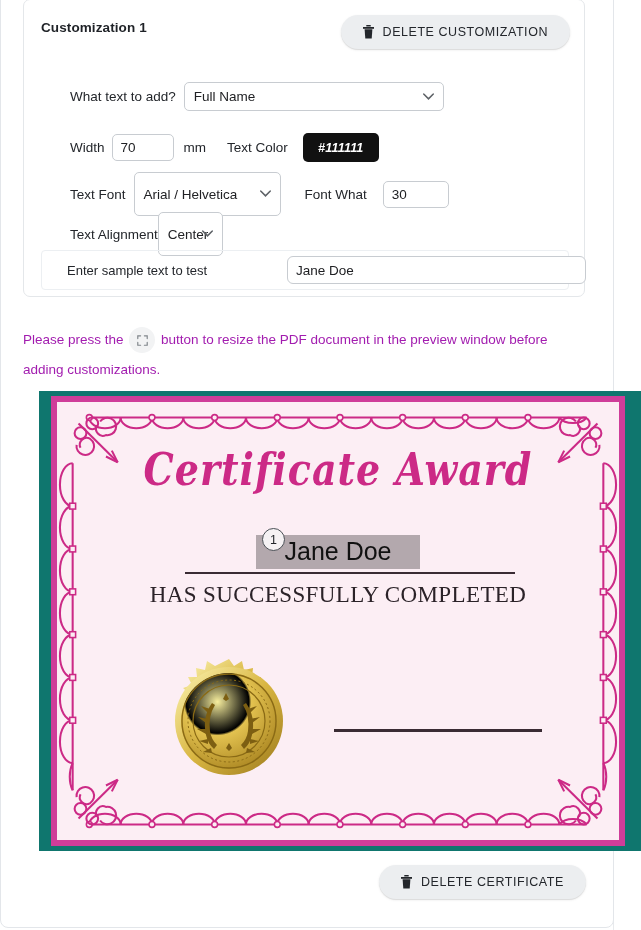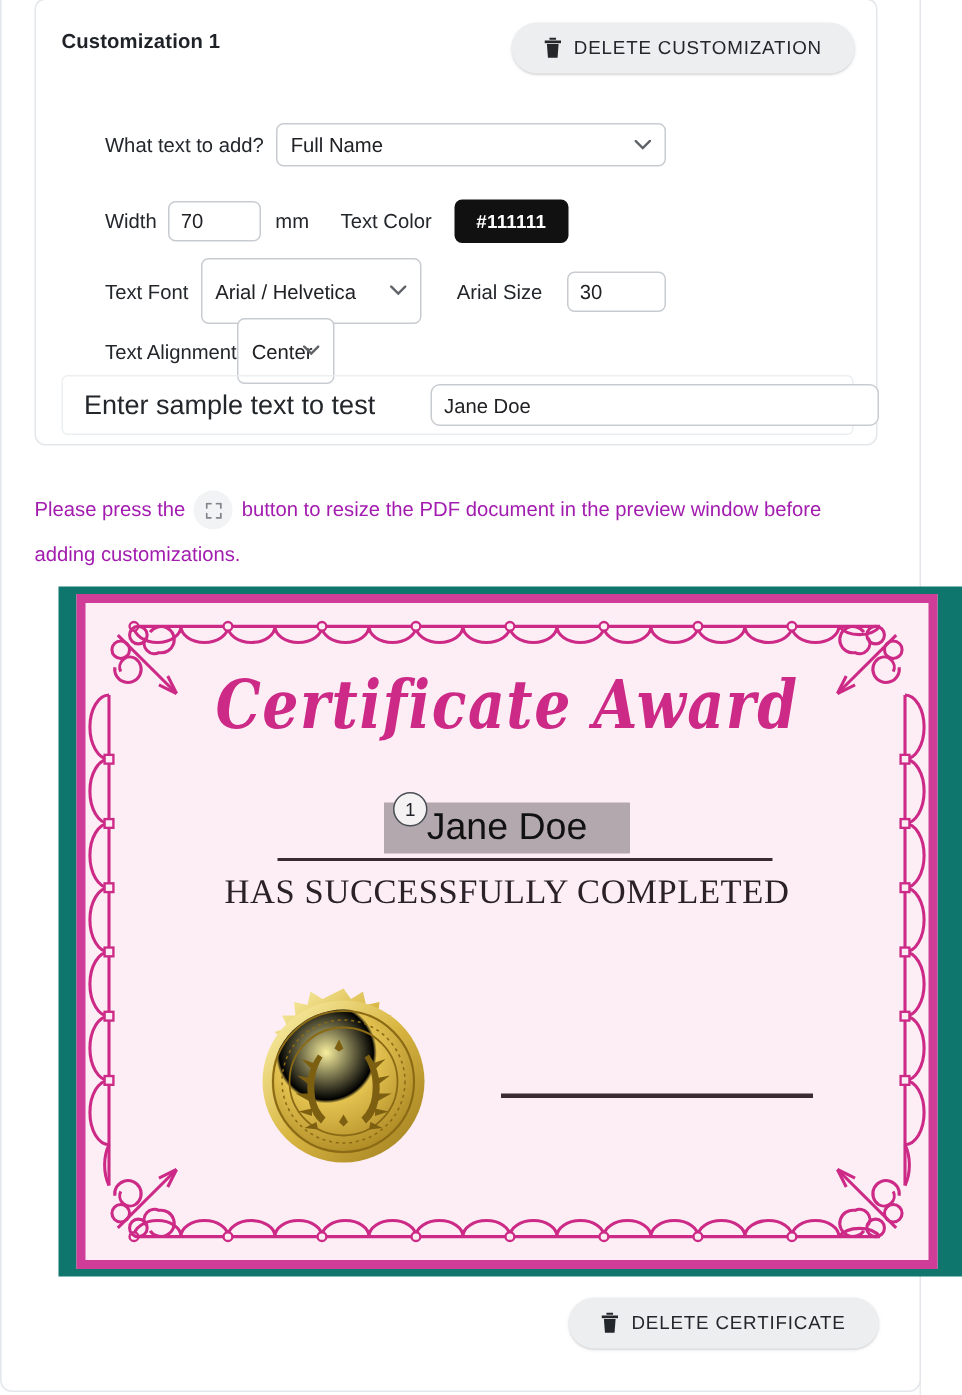--- a/index.html
+++ b/index.html
@@ -112,20 +112,21 @@
     margin-left: 8px;
     background: #111111;
     color: #fff;
     border-radius: 5px;
     height: 29px;
     min-width: 76px;
     display: flex; align-items: center; justify-content: center;
     font-size: 12.5px; font-weight: bold;
     letter-spacing: .2px;
     cursor: pointer;
+    font-style: italic;
   }
 
   
   #row-font { left: 46px; top: 172px; gap: 8px; }
   #sel-font { width: 147px; }
   #lbl-fs { font-size: 13.5px; margin-left: 16px; }
   #in-fsize { width: 66px; margin-left: 8px; }
 
   
   #row-align { left: 46px; top: 212px; gap: 0; }
@@ -133,21 +134,21 @@
 
   
   #sample-box {
     position: absolute;
     left: 17px; top: 250px;
     width: 528px; height: 40px;
     border: 1px solid #eceff2;
     border-radius: 4px;
     display: flex; align-items: center;
   }
-  #sample-lbl { margin-left: 14px; font-size: 18px; }
+  #sample-lbl { margin-left: 25px; font-size: 13px; }
   #sample-in {
     position: absolute; left: 245px;
     width: 299px; height: 28px;
     border-radius: 6px;
   }
 
   
   #instr {
     position: absolute;
     left: 22px; top: 336px;
@@ -297,21 +298,21 @@
     <div class="row" id="row-font">
       <span class="lbl">Text Font</span>
       <div class="sel" id="sel-font">
         <span>Arial / Helvetica</span>
         <span class="chev">
           <svg viewBox="0 0 11 7" width="11" height="7">
               <path d="M0.7 0.8 L5.5 5.6 L10.3 0.8" fill="none" stroke="#5f6368" stroke-width="1.6" stroke-linecap="round"></path>
             </svg>
         </span>
       </div>
-      <span class="lbl" id="lbl-fs">Arial Size</span>
+      <span class="lbl" id="lbl-fs">Font What</span>
       <input class="txtin" id="in-fsize" type="text" value="30" style="">
     </div>
 
     <div class="row" id="row-align">
       <span class="lbl">Text Alignment</span>
       <div class="sel" id="sel-align">
         <span>Center</span>
         <span class="chev">
           <svg viewBox="0 0 11 7" width="11" height="7">
               <path d="M0.7 0.8 L5.5 5.6 L10.3 0.8" fill="none" stroke="#5f6368" stroke-width="1.6" stroke-linecap="round"></path>

